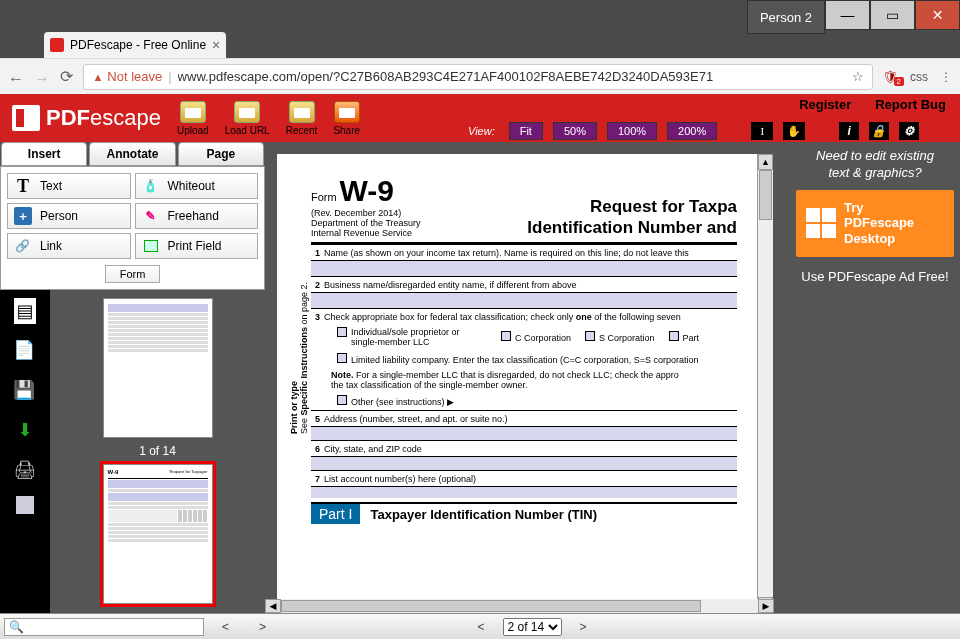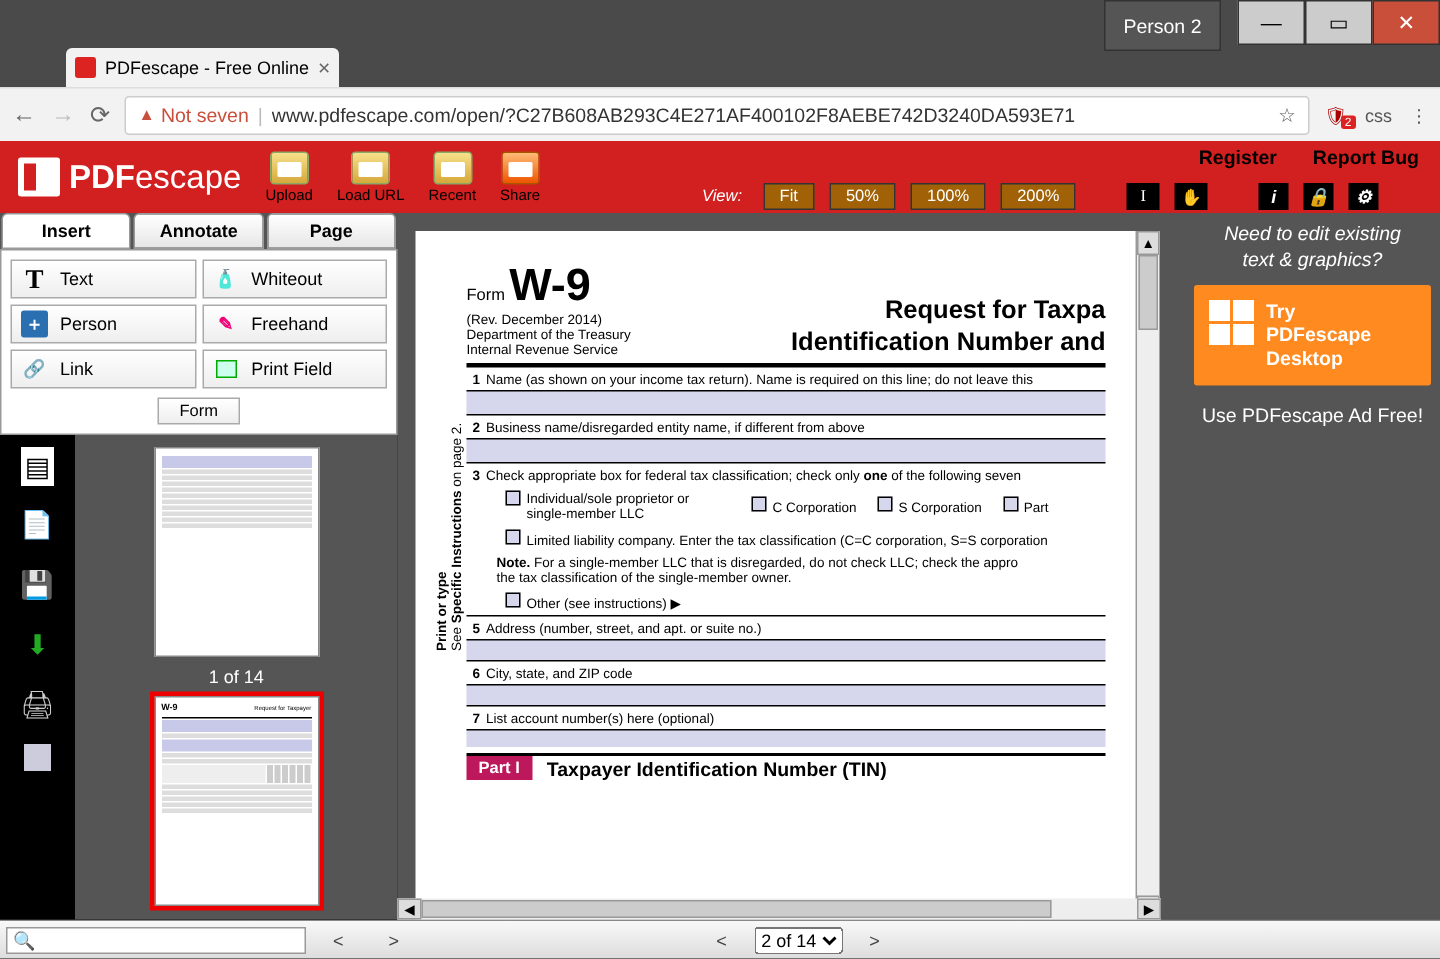--- a/index.html
+++ b/index.html
@@ -1,21 +1,21 @@
 <!DOCTYPE html>
 <html><head>
 <meta charset="utf-8">
 <style>
   * { box-sizing: border-box; margin: 0; padding: 0; font-family: Arial, sans-serif; }
   body { width: 960px; height: 639px; background: #4a4a4a; overflow: hidden; position: relative; }
 
   
   .titlebar { height: 30px; background: #4a4a4a; display: flex; justify-content: flex-end; align-items: stretch; }
   .titlebar .btn { width: 45px; display: flex; align-items: center; justify-content: center; border: 1px solid #333; background: #ccc; font-size: 14px; }
-  .titlebar .profile { background: #555; color: #fff; padding: 16px 12px; display: flex; align-items: center; font-size: 13px; border: 1px solid #333; margin-right: 11px; }
+  .titlebar .profile { background: #555; color: #fff; padding: 16px 12px; display: flex; align-items: center; font-size: 13px; border: 1px solid #333; margin-right: 0; }
   .titlebar .close { background: #c94f3b; color: #fff; }
 
   
   .tabstrip { height: 28px; background: #4a4a4a; display: flex; align-items: flex-end; padding-left: 8px; }
   .tab { background: #f2f2f2; height: 26px; padding: 0 6px; display: flex; align-items: center; font-size: 12px; border-radius: 4px 4px 0 0; gap: 6px; margin-left: 36px; }
   .tab .favicon { width: 14px; height: 14px; background: #d22; border-radius: 2px; display: inline-block; }
   .tab .ttl { max-width: 140px; overflow: hidden; white-space: nowrap; }
   .tab .tclose { color: #666; font-size: 14px; }
 
   
@@ -36,21 +36,21 @@
   .logo { color: #fff; font-size: 22px; font-weight: bold; display: flex; align-items: center; gap: 6px; }
   .tbtn { display: flex; flex-direction: column; align-items: center; color: #000; font-size: 10px; gap: 2px; }
   .tbtn .ticon { width: 26px; height: 22px; background: linear-gradient(#f7e08a,#d6a83a); border-radius: 3px; border: 1px solid #8a6; position: relative; }
   .tbtn .ticon::after { content: ""; position: absolute; left: 4px; top: 6px; width: 16px; height: 10px; background: #fff; border-radius: 1px; }
   .redbar .right { position: absolute; right: 14px; top: 3px; display: flex; gap: 24px; color: #000; font-size: 13px; font-weight: bold; }
   .redbar .right .bug { color: #000000; }
 
   
   .blackbar { position: absolute; right: 0; bottom: 0; height: 22px; display: flex; align-items: center; gap: 10px; color: #fff; font-size: 11px; padding: 0 8px; }
   .blackbar .lbl { font-style: italic; color: #fff; margin-right: 4px; }
-  .zoom { background: #a16207; color: #fff; padding: 2px 10px; border: 1px solid #333; }
+  .zoom { background: #701a75; color: #fff; padding: 2px 10px; border: 1px solid #333; }
   .cursorbtn { width: 22px; height: 18px; background: #000; display: flex; align-items: center; justify-content: center; }
   .infobtn { width: 20px; height: 18px; background: #000; color: #fff; font-style: italic; font-weight: bold; display: flex; align-items: center; justify-content: center; font-size: 12px; }
 
   
   .main { display: flex; height: calc(639px - 30px - 28px - 36px - 48px - 26px); background: #555; }
 
   
   .leftcol { width: 265px; display: flex; flex-direction: column; background: #555; }
   .tooltabs { display: flex; height: 24px; background: #555; }
   .tooltabs .ttab { flex: 1; background: linear-gradient(#fff,#e6e6e6); border: 1px solid #999; display: flex; align-items: center; justify-content: center; font-size: 12px; font-weight: bold; border-radius: 4px 4px 0 0; margin: 0 1px; }
@@ -86,33 +86,33 @@
 
   .side-rot { position: absolute; left: 12px; top: 280px; transform: rotate(-90deg); transform-origin: left top; font-size: 9px; white-space: nowrap; width: 220px; }
   .side-rot b { font-weight: bold; }
 
   .fld { border-top: 1px solid #000; padding: 3px 4px 2px; font-size: 9px; background: #fff; }
   .fld.shade { background: #d6d6ec; }
   .fld .num { font-weight: bold; margin-right: 4px; }
   .cbline { display: flex; gap: 14px; align-items: center; padding: 3px 4px; font-size: 9px; background: #fff; }
   .cb { width: 10px; height: 10px; border: 1px solid #000; display: inline-block; flex-shrink: 0; margin-right: 4px; background:#d6d6ec; }
   .note { font-size: 9px; padding: 2px 4px 2px 20px; }
-  .part { background: #be185d; color: #fff; display: inline-block; padding: 2px 8px; font-weight: bold; font-size: 11px; }
+  .part { background: #0369a1; color: #fff; display: inline-block; padding: 2px 8px; font-weight: normal; font-size: 14px; }
   .parthdr { display: flex; align-items: center; gap: 10px; border-top: 2px solid #000; margin-top: 4px; }
   .parthdr .pt { font-size: 13px; font-weight: bold; }
 
   .vscroll { width: 16px; background: #eee; border-left: 1px solid #999; display: flex; flex-direction: column; }
   .vscroll .arr { height: 16px; background: #ddd; border: 1px solid #999; display: flex; align-items: center; justify-content: center; font-size: 9px; }
   .vscroll .track { flex: 1; position: relative; }
   .vscroll .thumbv { position: absolute; left: 1px; right: 1px; top: 0; height: 50px; background: #ccc; border: 1px solid #999; }
 
   
   .rsb { width: 170px; background: #555; padding: 6px; color: #fff; text-align: center; font-size: 13px; }
   .rsb .q { font-style: italic; margin-bottom: 8px; line-height: 1.3; }
-  .rsb .cta { background: #ff8a1f; padding: 10px; display: flex; gap: 8px; border-radius: 2px; text-align: left; }
+  .rsb .cta { background: #ff8a1f; padding: 10px; display: flex; align-items: center; gap: 8px; border-radius: 2px; text-align: left; }
   .rsb .cta .winicon { width: 30px; height: 30px; display: grid; grid-template: 1fr 1fr / 1fr 1fr; gap: 2px; }
   .rsb .cta .winicon span { background: #fff; }
   .rsb .cta .ctxt { font-weight: bold; font-size: 13px; line-height: 1.2; }
   .rsb .adfree { margin-top: 12px; font-size: 13px; }
 
   
   .botnav { height: 26px; background: linear-gradient(#f8f8f8,#ddd); border-top: 1px solid #888; display: flex; align-items: center; padding: 0 4px; gap: 6px; font-size: 12px; }
   .botnav .search { display:flex; align-items:center; border: 1px solid #999; height: 18px; width: 200px; background: #fff; padding: 0 4px; }
   .botnav .search .mag { font-size: 12px; color: #666; }
   .botnav .spacer { flex: 1; }
@@ -140,21 +140,21 @@
     <span class="ttl">PDFescape - Free Online</span>
     <span class="tclose">×</span>
   </div>
 </div>
 
 <div class="addr">
   <span class="nav">←</span>
   <span class="nav" style="color:#bbb">→</span>
   <span class="nav">⟳</span>
   <div class="urlbox">
-    <span class="warn">Not seven</span>
+    <span class="warn">Not leave</span>
     <span class="sep">|</span>
     <span class="url">www.pdfescape.com/open/?C27B608AB293C4E271AF400102F8AEBE742D3240DA593E71</span>
     <span class="star">☆</span>
   </div>
   <div class="extras">
     <span class="shield" style="color:#a00">🛡<span class="badge">2</span></span>
     <span>css</span>
     <span>⋮</span>
   </div>
 </div>

